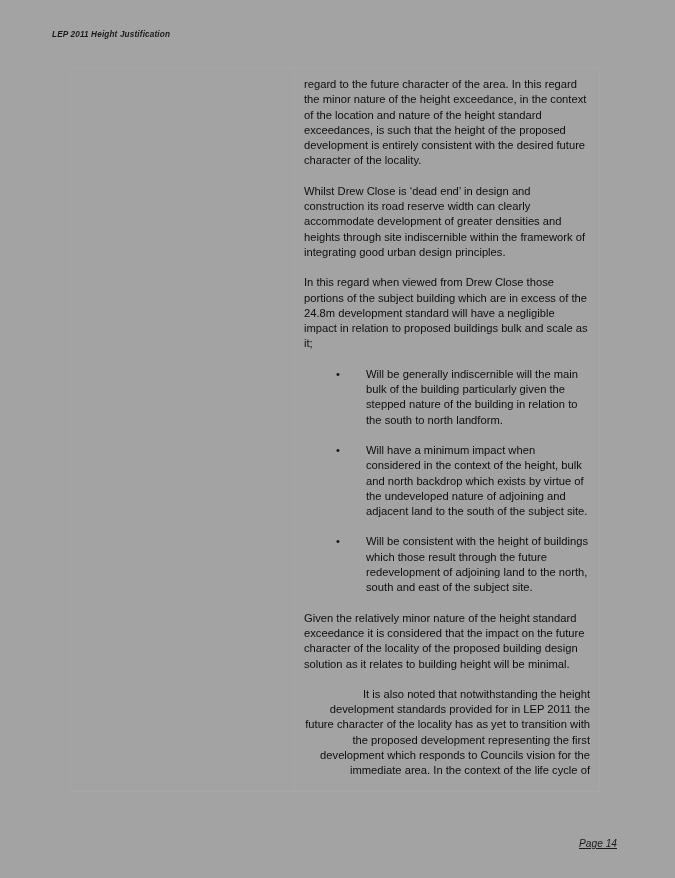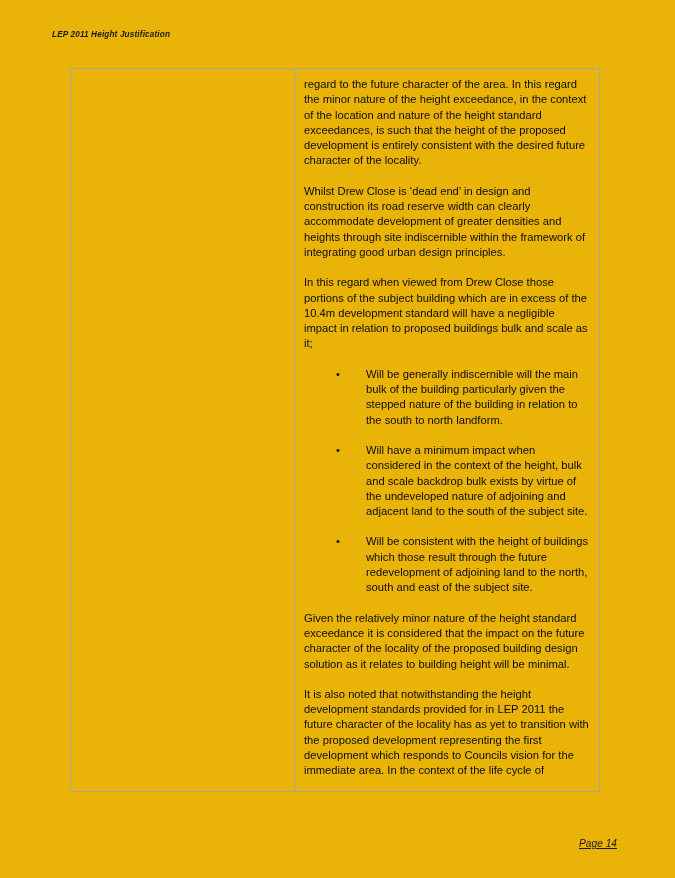--- a/index.html
+++ b/index.html
@@ -12,21 +12,21 @@
     height: 878px;
     position: relative;
     font-family: "Liberation Sans", sans-serif;
     color: #000000;
     overflow: hidden;
   }
 
   .page {
     position: absolute;
     inset: 0;
-    background: #eab308;
+    background: #a3a3a3;
   }
 
   
   .doc-header {
     position: absolute;
     left: 52px;
     top: 30px;
     font-size: 8.2px;
     font-weight: bold;
     font-style: italic;
@@ -72,20 +72,21 @@
   
   .para {
     font-size: 11.2px;
     line-height: 15.3px;
     margin: 0 0 15px 0;
     color: #0d0d0d;
     text-align: left;
   }
   .para:last-child {
     margin-bottom: 0;
+    text-align: right;
   }
 
   .bullet-list {
     margin: 0 0 15px 0;
     padding: 0;
     list-style: none;
   }
   .bullet-item {
     position: relative;
     padding-left: 62px;
@@ -130,30 +131,30 @@
         <tr>
       <td class="cell-empty"></td>
       <td class="cell-text">
         <div class="cell-clip">
           <div class="cell-inner">
 
             <p class="para">regard to the future character of the area. In this regard the minor nature of the height exceedance, in the context of the location and nature of the height standard exceedances, is such that the height of the proposed development is entirely consistent with the desired future character of the locality.</p>
 
             <p class="para">Whilst Drew Close is ‘dead end’ in design and construction its road reserve width can clearly accommodate development of greater densities and heights through site indiscernible within the framework of integrating good urban design principles.</p>
 
-            <p class="para">In this regard when viewed from Drew Close those portions of the subject building which are in excess of the 10.4m development standard will have a negligible impact in relation to proposed buildings bulk and scale as it;</p>
+            <p class="para">In this regard when viewed from Drew Close those portions of the subject building which are in excess of the 24.8m development standard will have a negligible impact in relation to proposed buildings bulk and scale as it;</p>
 
             <ul class="bullet-list">
               <li class="bullet-item">
                 <span class="bullet-marker">•</span>
                 <span>Will be generally indiscernible will the main bulk of the building particularly given the stepped nature of the building in relation to the south to north landform.</span>
               </li>
               <li class="bullet-item">
                 <span class="bullet-marker">•</span>
-                <span>Will have a minimum impact when considered in the context of the height, bulk and scale backdrop bulk exists by virtue of the undeveloped nature of adjoining and adjacent land to the south of the subject site.</span>
+                <span>Will have a minimum impact when considered in the context of the height, bulk and north backdrop which exists by virtue of the undeveloped nature of adjoining and adjacent land to the south of the subject site.</span>
               </li>
               <li class="bullet-item">
                 <span class="bullet-marker">•</span>
                 <span>Will be consistent with the height of buildings which those result through the future redevelopment of adjoining land to the north, south and east of the subject site.</span>
               </li>
             </ul>
 
             <p class="para">Given the relatively minor nature of the height standard exceedance it is considered that the impact on the future character of the locality of the proposed building design solution as it relates to building height will be minimal.</p>
 
             <p class="para">It is also noted that notwithstanding the height development standards provided for in LEP 2011 the future character of the locality has as yet to transition with the proposed development representing the first development which responds to Councils vision for the immediate area. In the context of the life cycle of</p>

